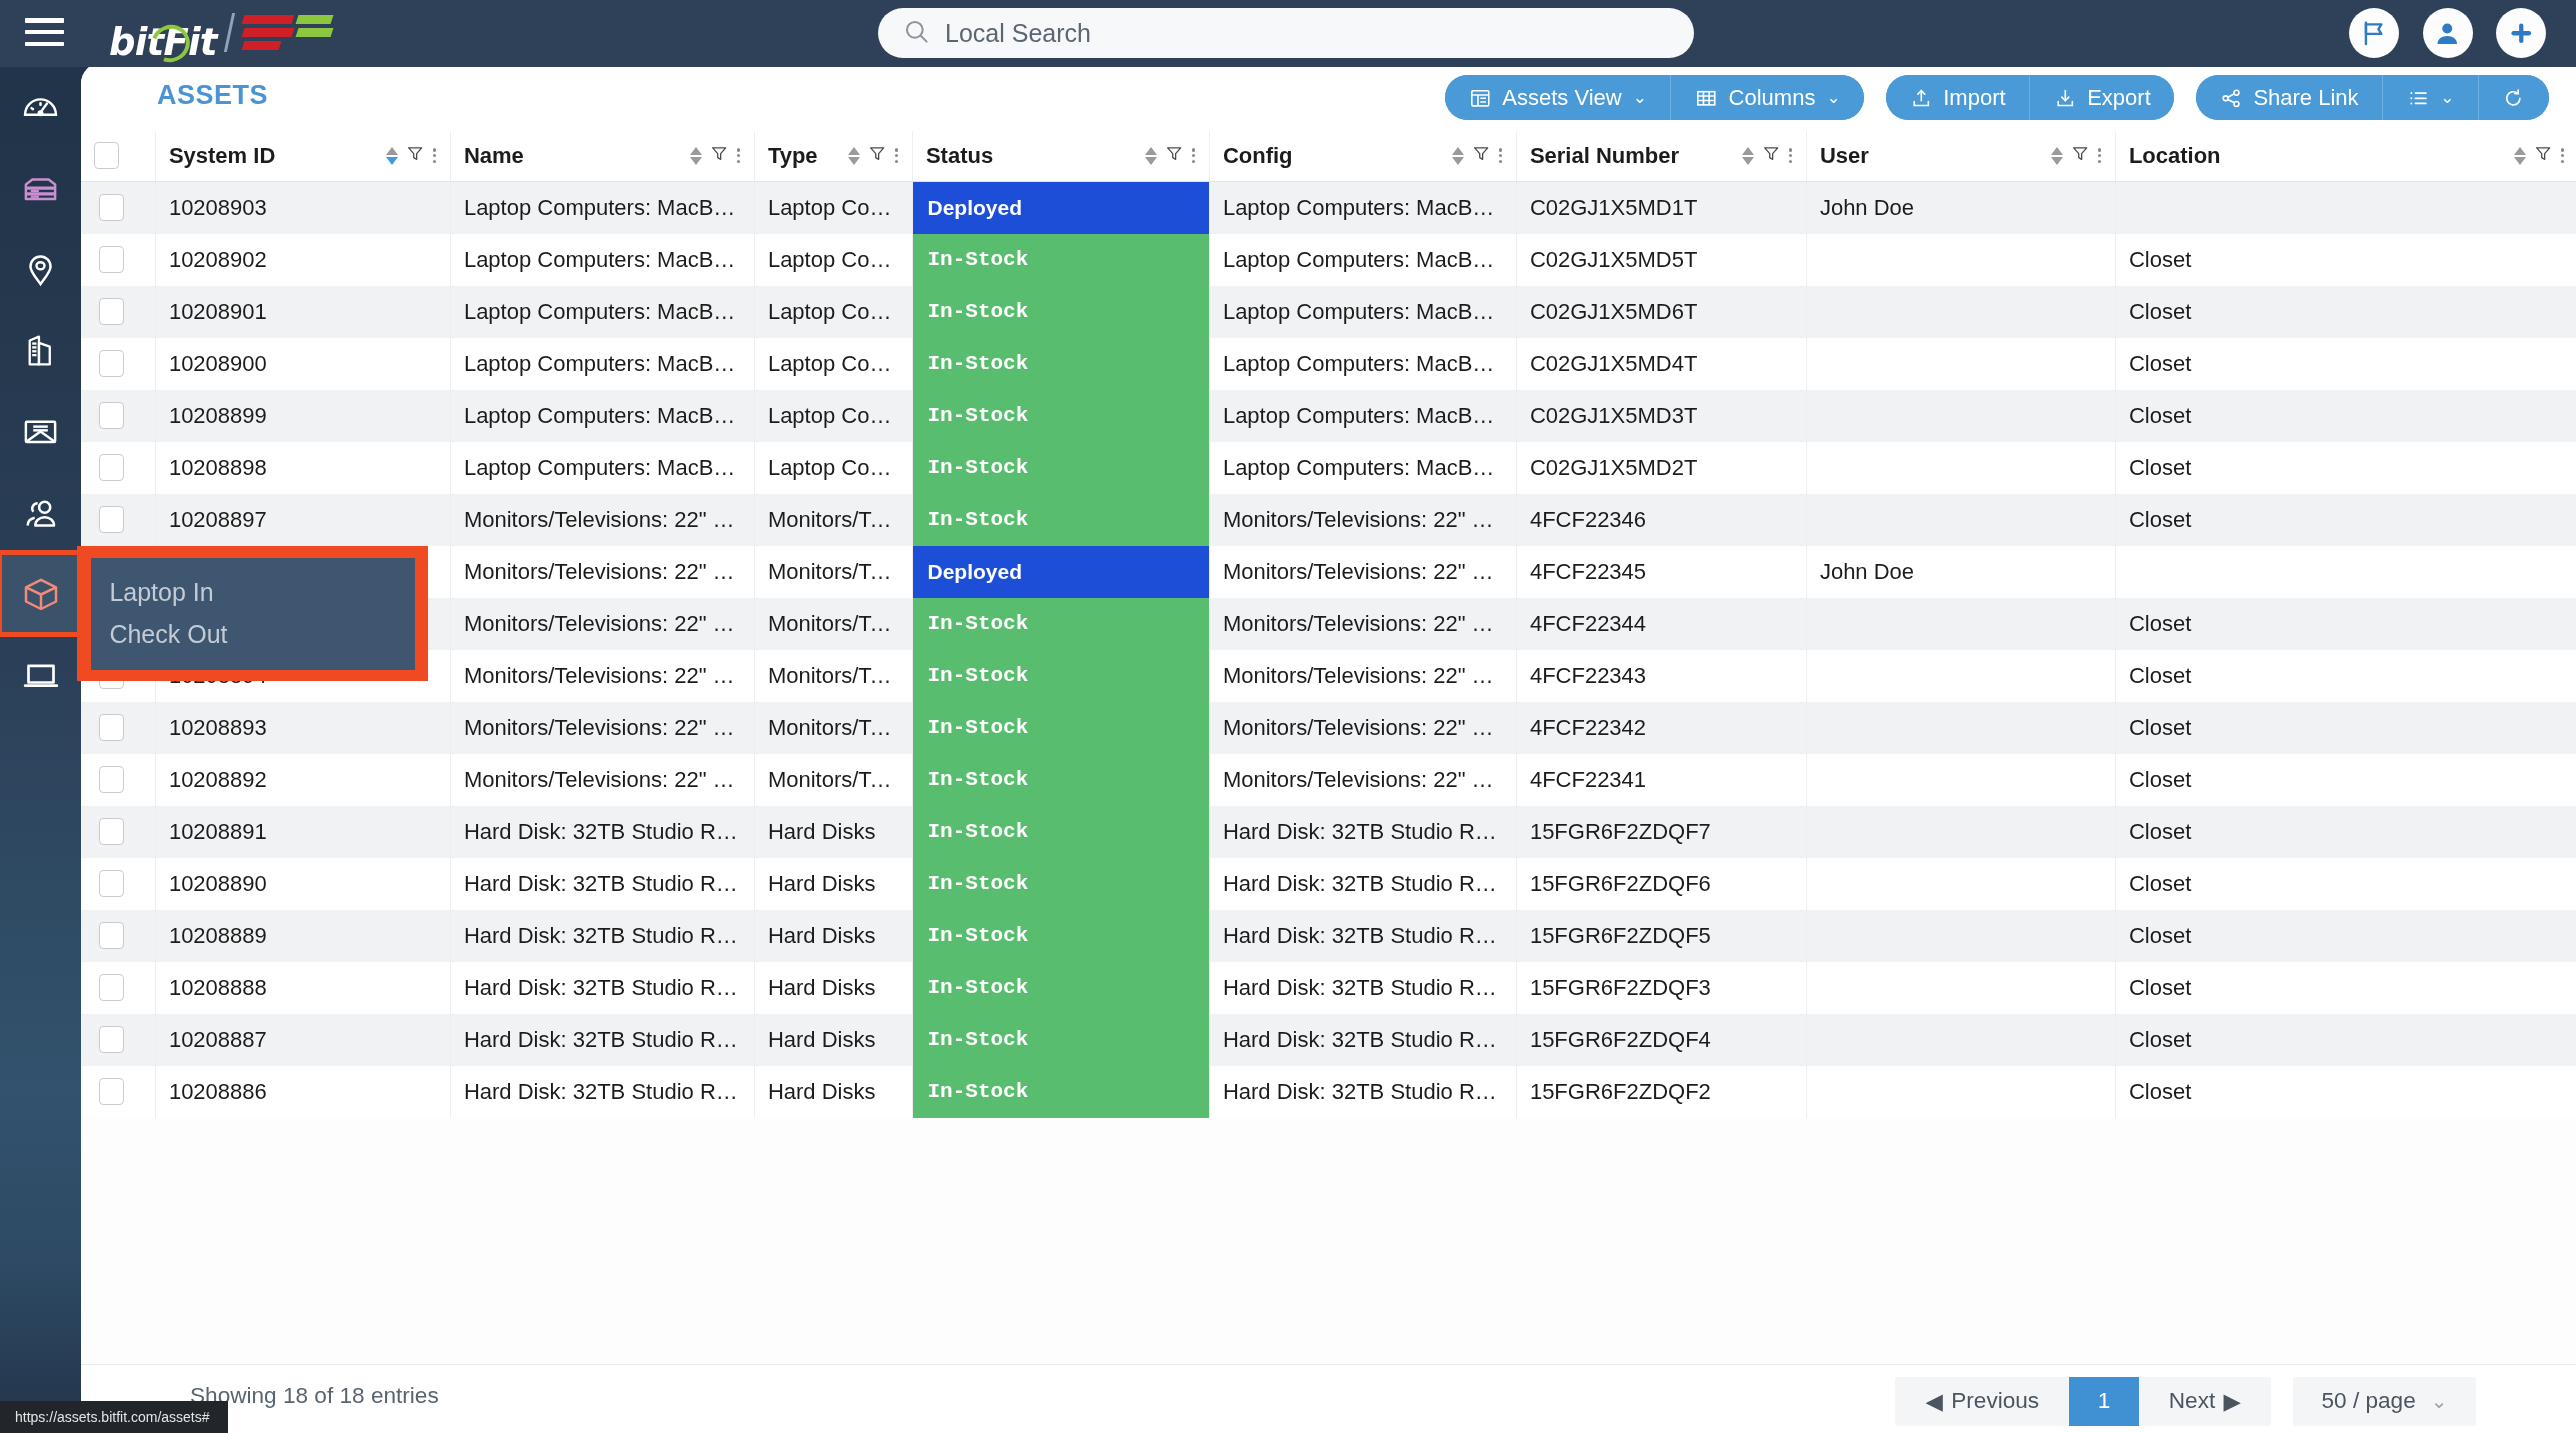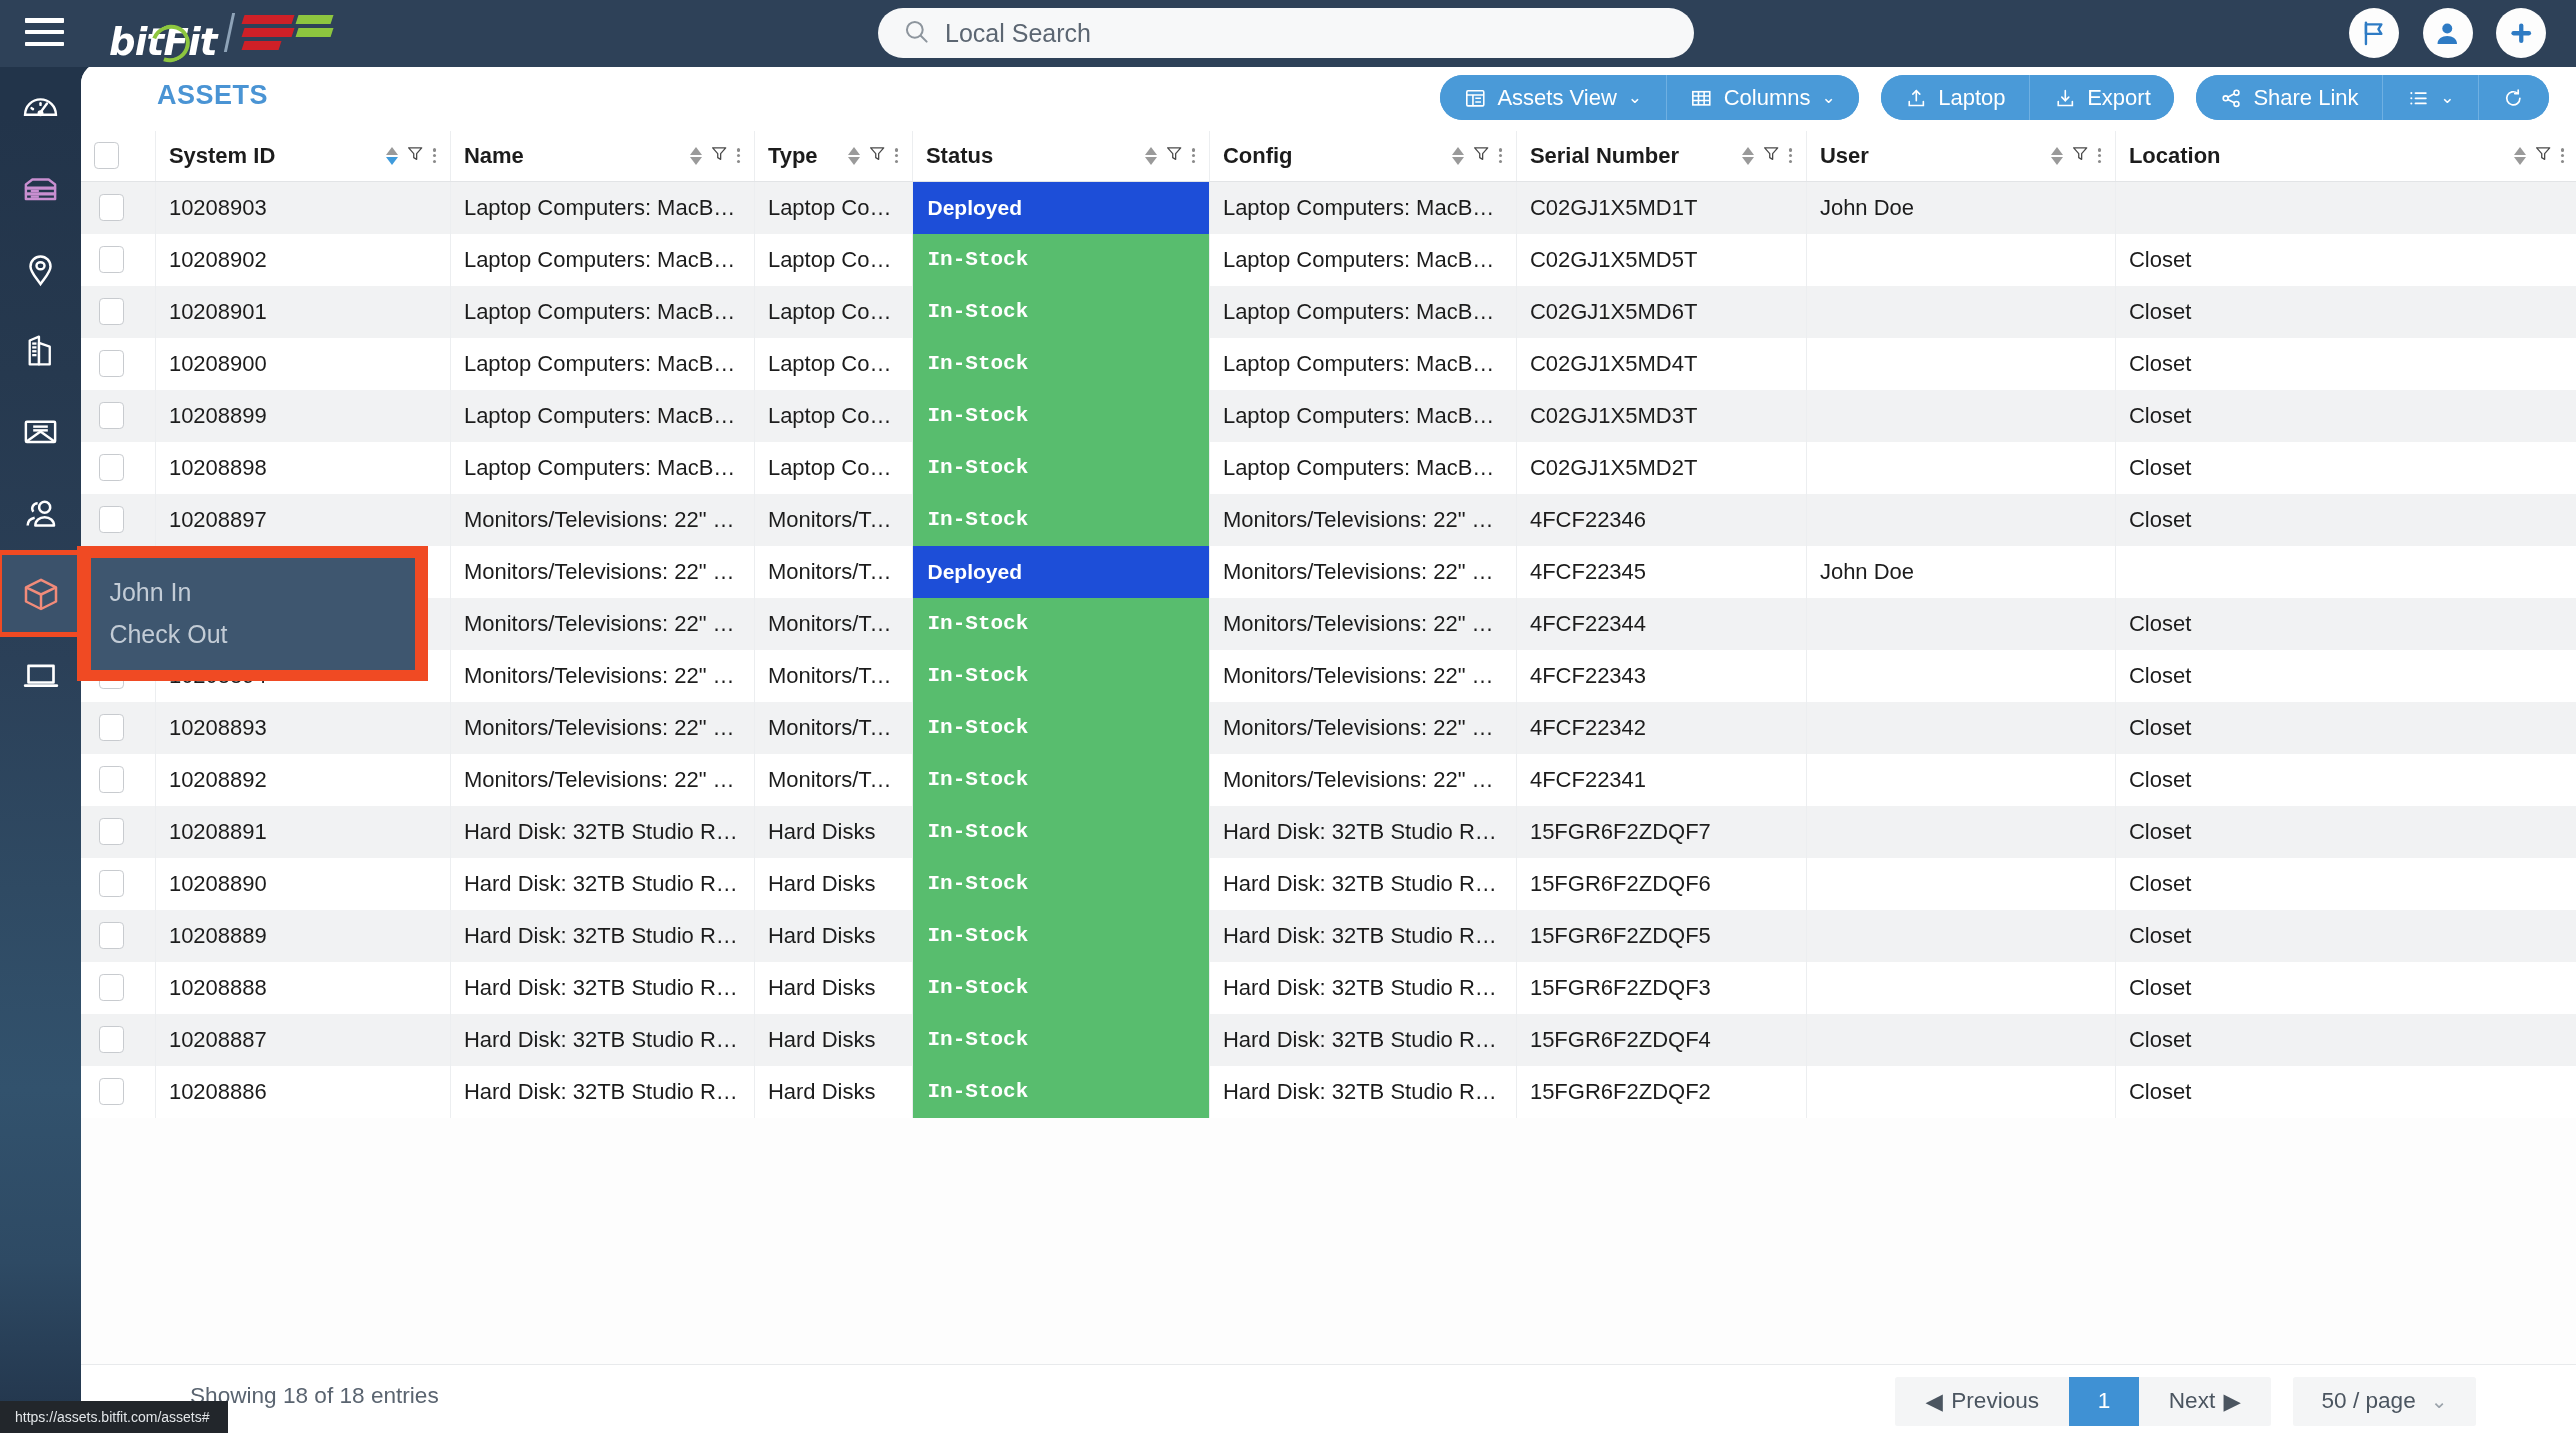--- a/index.html
+++ b/index.html
@@ -405,21 +405,21 @@
           </div>
         </div>
 
         <div class="btn-group">
           <div class="tbtn">
             <svg width="22.6" height="22.6" viewBox="0 0 24 24" fill="none" stroke="#fff" stroke-width="1.7" stroke-linecap="round">
               <path d="M12 14.5V4"></path>
                 <path d="M8.3 7.6 12 3.9l3.7 3.7"></path>
                 <path d="M4.5 15.5v4.2h15v-4.2"></path>
             </svg>
-            <span>Laptop</span>
+            <span>Import</span>
           </div>
           <div class="tbtn">
             <svg width="22.6" height="22.6" viewBox="0 0 24 24" fill="none" stroke="#fff" stroke-width="1.7" stroke-linecap="round">
               <path d="M12 3.9v10.6"></path>
                 <path d="M8.3 10.8 12 14.5l3.7-3.7"></path>
                 <path d="M4.5 15.5v4.2h15v-4.2"></path>
             </svg>
             <span>Export</span>
           </div>
         </div>
@@ -922,20 +922,20 @@
           <span>50 / page</span>
           <span class="caret">⌄</span>
         </div>
       </div>
     </div>
 
   </div>
 
   <div class="popup-hl"></div>
   <div class="popup">
-    <div class="popup-item">John In</div>
+    <div class="popup-item">Laptop In</div>
     <div class="popup-item">Check Out</div>
   </div>
 
   <div class="statusurl">https://assets.bitfit.com/assets#</div>
 
 </div>
 
 
 </body></html>

